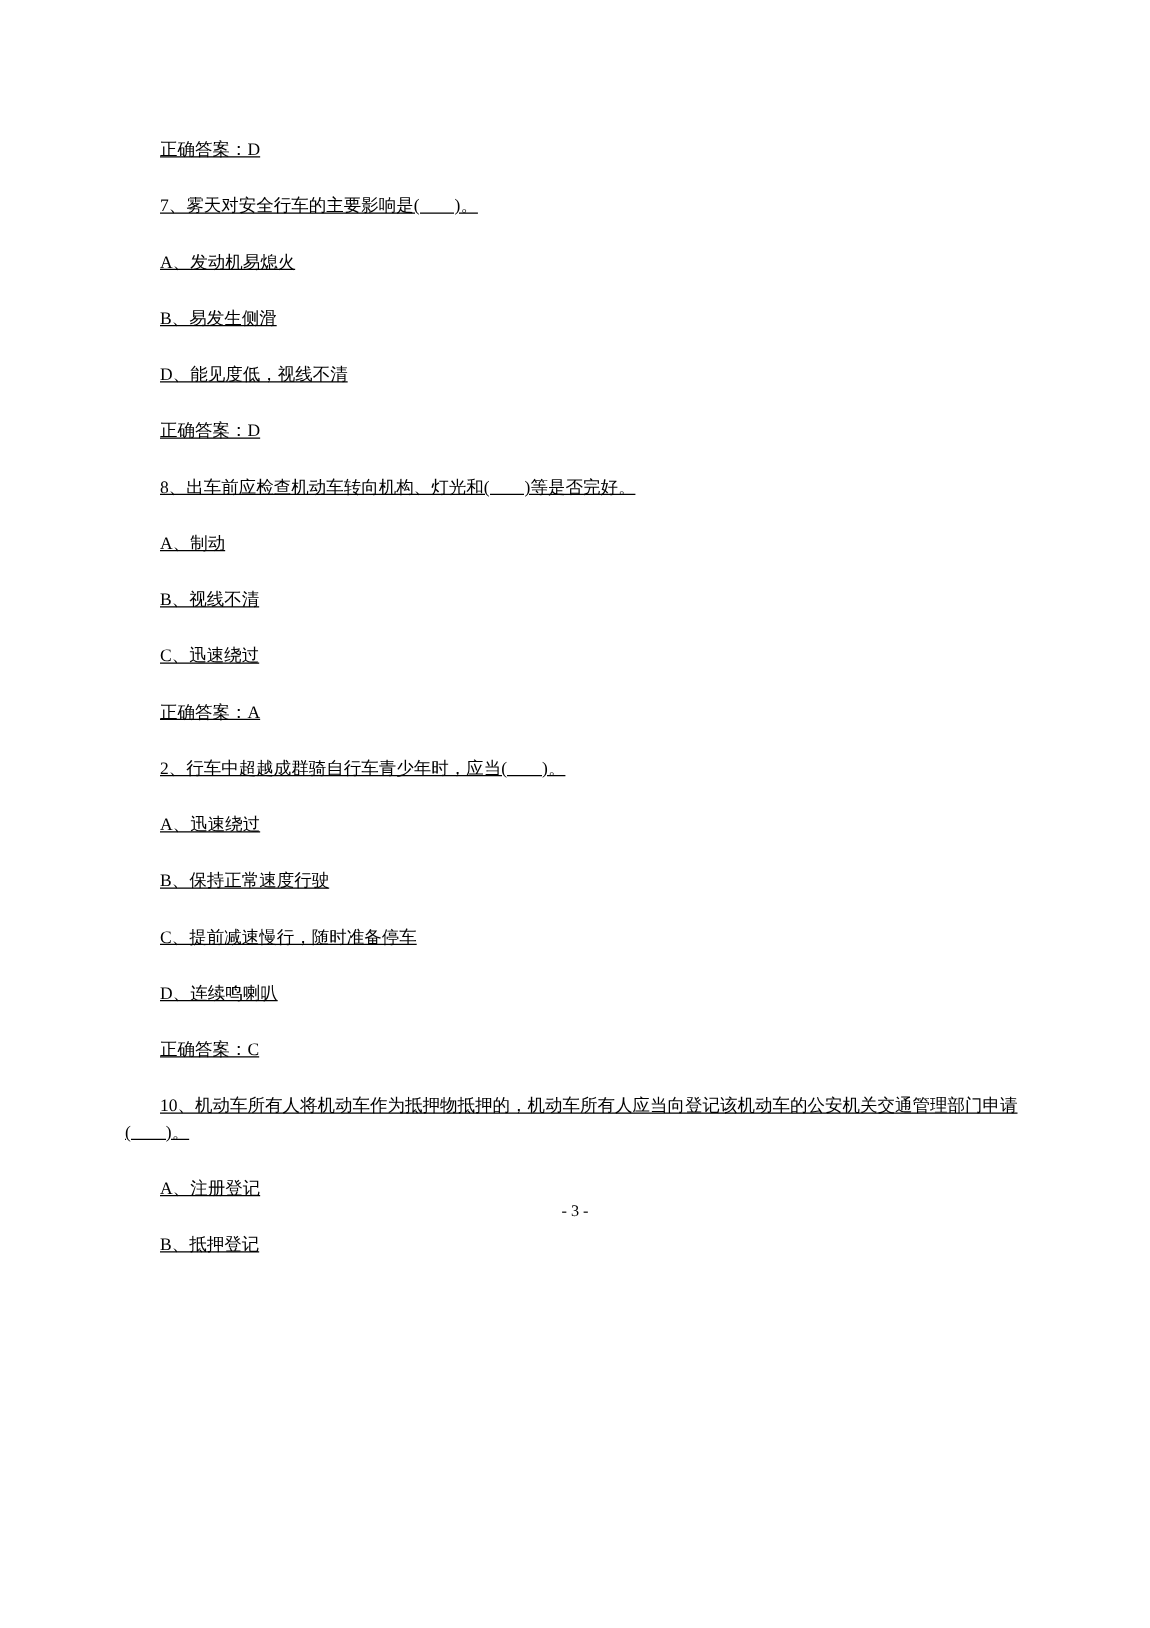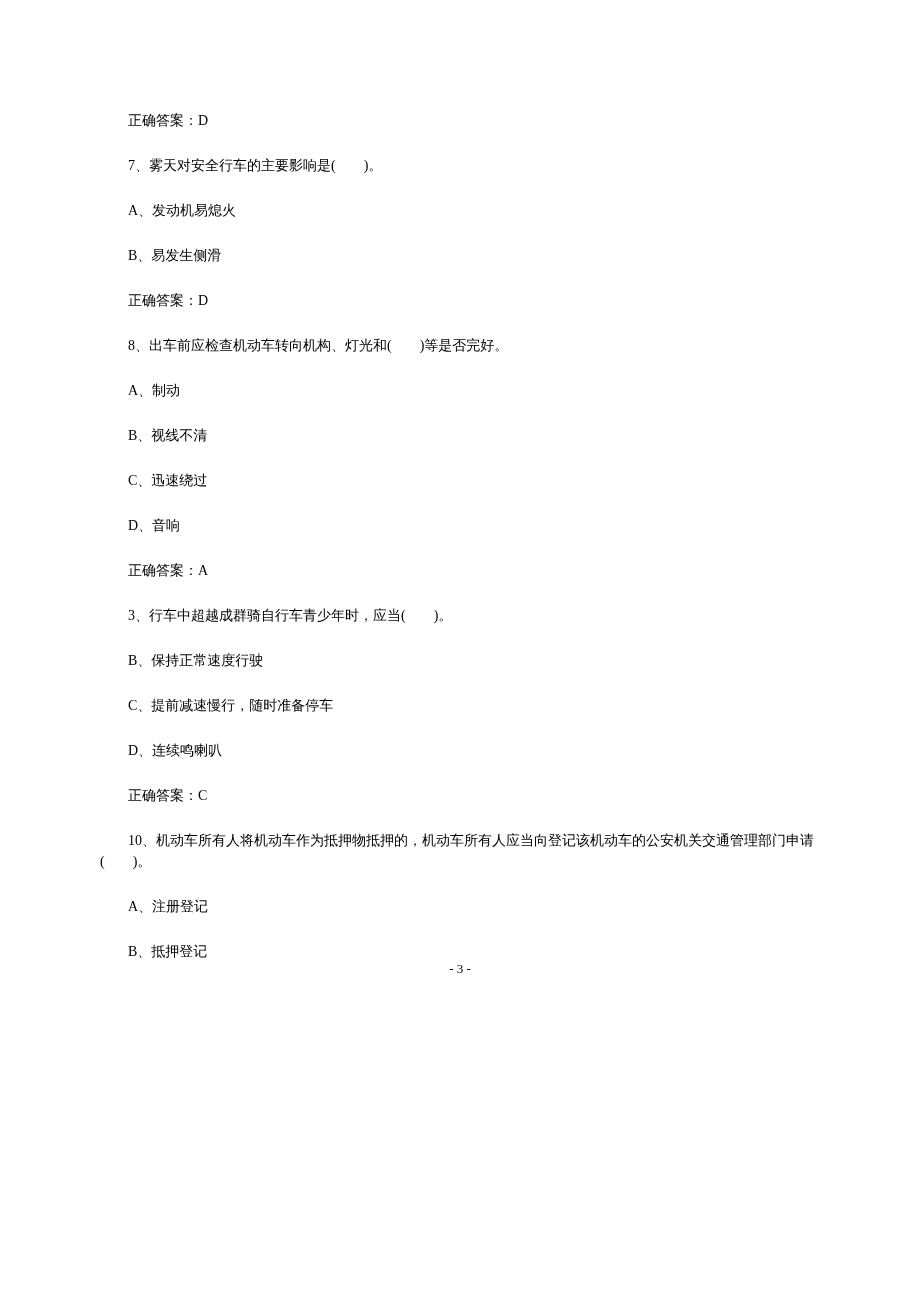--- a/index.html
+++ b/index.html
@@ -10,20 +10,21 @@
     font-size: 14px;
     color: #000000;
     line-height: 1.5;
   }
   .page {
     width: 920px;
     height: 1038px;
     padding: 110px 100px 16px 100px;
     box-sizing: border-box;
     position: relative;
+    text-decoration: underline;
   }
   .line {
     margin: 0 0 24px 0;
     text-indent: 2em;
   }
   .page-number {
     position: absolute;
     bottom: 60px;
     left: 0;
     right: 0;
@@ -34,30 +35,31 @@
 </head>
 <body>
 
 <div class="page">
 
   <p class="line">正确答案：D</p>
 
   <p class="line">7、雾天对安全行车的主要影响是(　　)。</p>
   <p class="line">A、发动机易熄火</p>
   <p class="line">B、易发生侧滑</p>
+  <p class="line">D、能见度低，视线不清</p>
   <p class="line">正确答案：D</p>
 
   <p class="line">8、出车前应检查机动车转向机构、灯光和(　　)等是否完好。</p>
   <p class="line">A、制动</p>
   <p class="line">B、视线不清</p>
   <p class="line">C、迅速绕过</p>
-  <p class="line">D、音响</p>
   <p class="line">正确答案：A</p>
 
-  <p class="line">3、行车中超越成群骑自行车青少年时，应当(　　)。</p>
+  <p class="line">2、行车中超越成群骑自行车青少年时，应当(　　)。</p>
+  <p class="line">A、迅速绕过</p>
   <p class="line">B、保持正常速度行驶</p>
   <p class="line">C、提前减速慢行，随时准备停车</p>
   <p class="line">D、连续鸣喇叭</p>
   <p class="line">正确答案：C</p>
 
   <p class="line">10、机动车所有人将机动车作为抵押物抵押的，机动车所有人应当向登记该机动车的公安机关交通管理部门申请(　　)。</p>
   <p class="line">A、注册登记</p>
   <p class="line">B、抵押登记</p>
 
   <div class="page-number">- 3 -</div>

